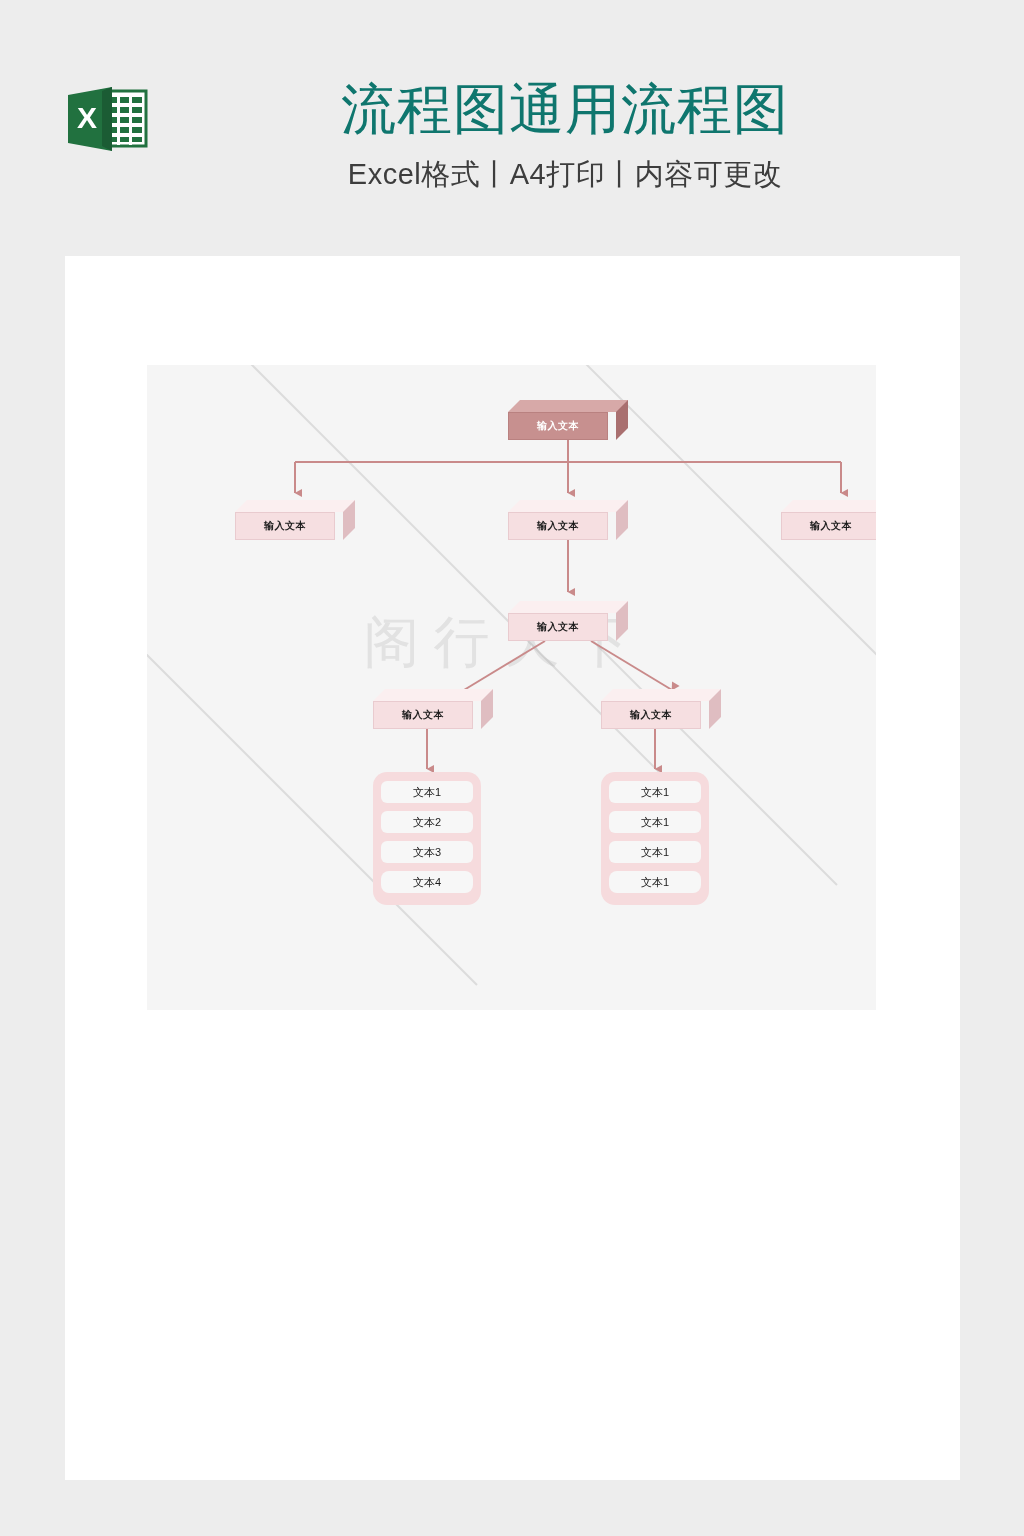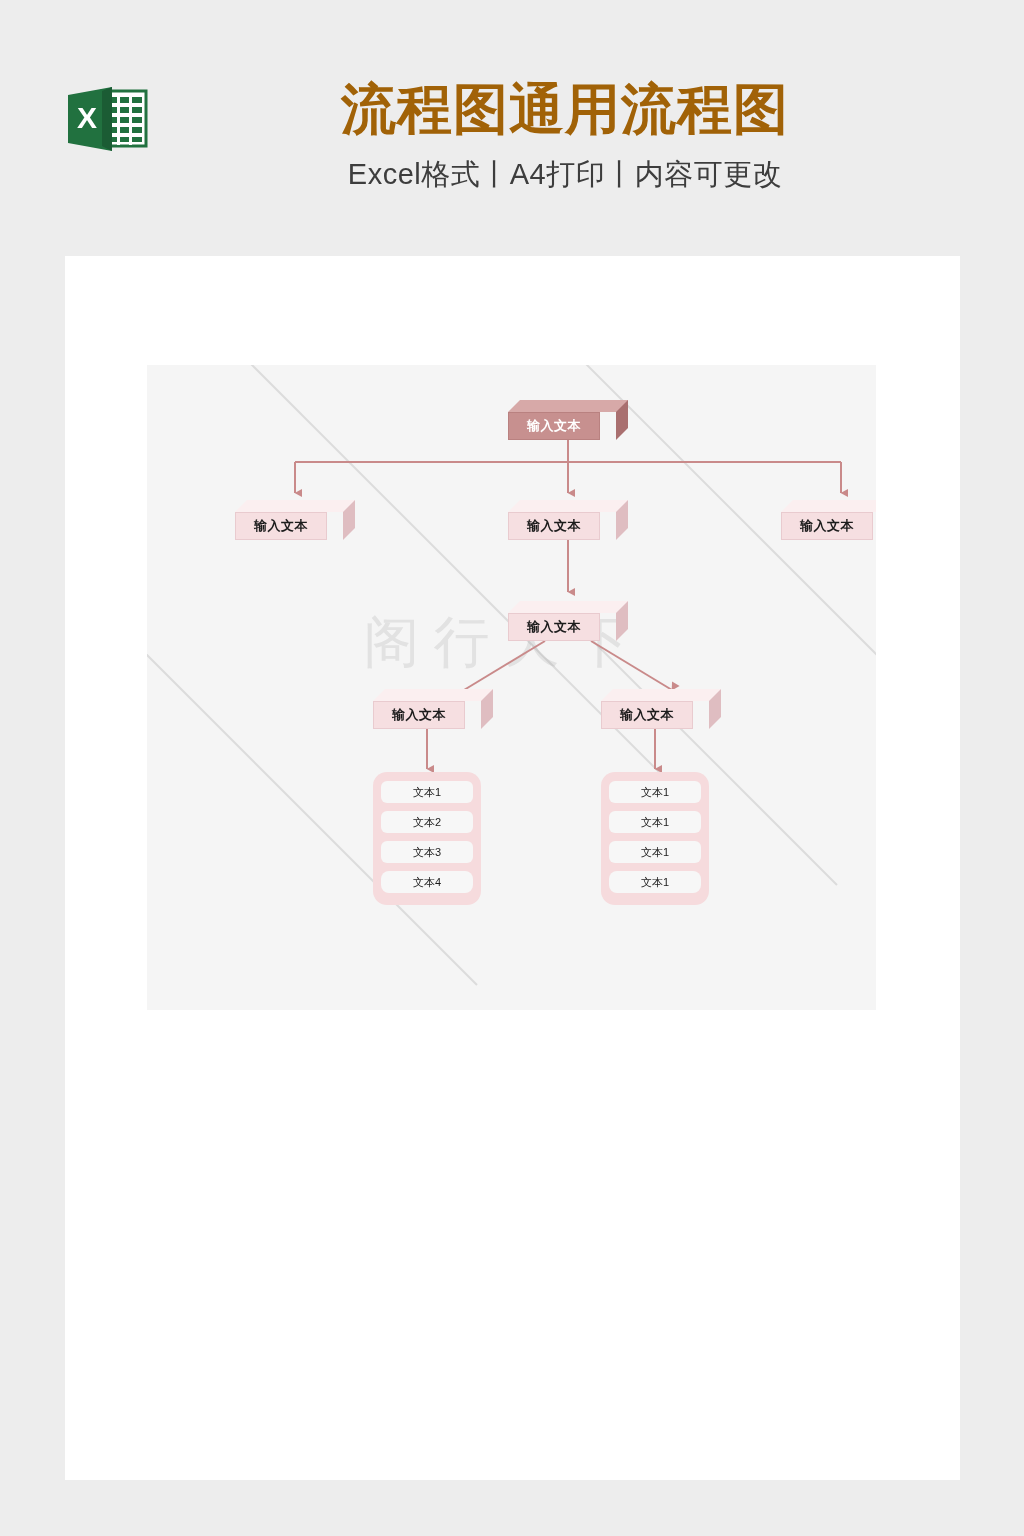--- a/index.html
+++ b/index.html
@@ -36,22 +36,22 @@
   .title-block {
     position: absolute;
     left: 170px; top: 78px;
     width: 790px;
     text-align: center;
   }
 
   .main-title {
     font-size: 55px;
     line-height: 62px;
-    font-weight: bold;
-    color: #a16207;
+    font-weight: normal;
+    color: #0f766e;
     letter-spacing: 1px;
   }
 
   .sub-title {
     margin-top: 16px;
     font-size: 29px;
     line-height: 36px;
     color: #3d3d3d;
     letter-spacing: 0.5px;
   }
@@ -98,27 +98,27 @@
 
   
   .box3d {
     position: absolute;
     width: 120px;
     height: 40px;
   }
   .box3d .front {
     position: absolute;
     left: 0; top: 12px;
-    width: 92px; height: 28px;
+    width: 100px; height: 28px;
     background: #f6dfe1;
     border: 1px solid #e9cbcf;
     display: flex;
     align-items: center;
     justify-content: center;
-    font-size: 13px;
+    font-size: 10px;
     font-weight: bold;
     color: #1c1c1c;
     letter-spacing: 0.5px;
   }
   .box3d .top {
     position: absolute;
     left: 0; top: 0;
     width: 0; height: 0;
     border-left: 12px solid transparent;
     border-bottom: 12px solid #fbeff0;

